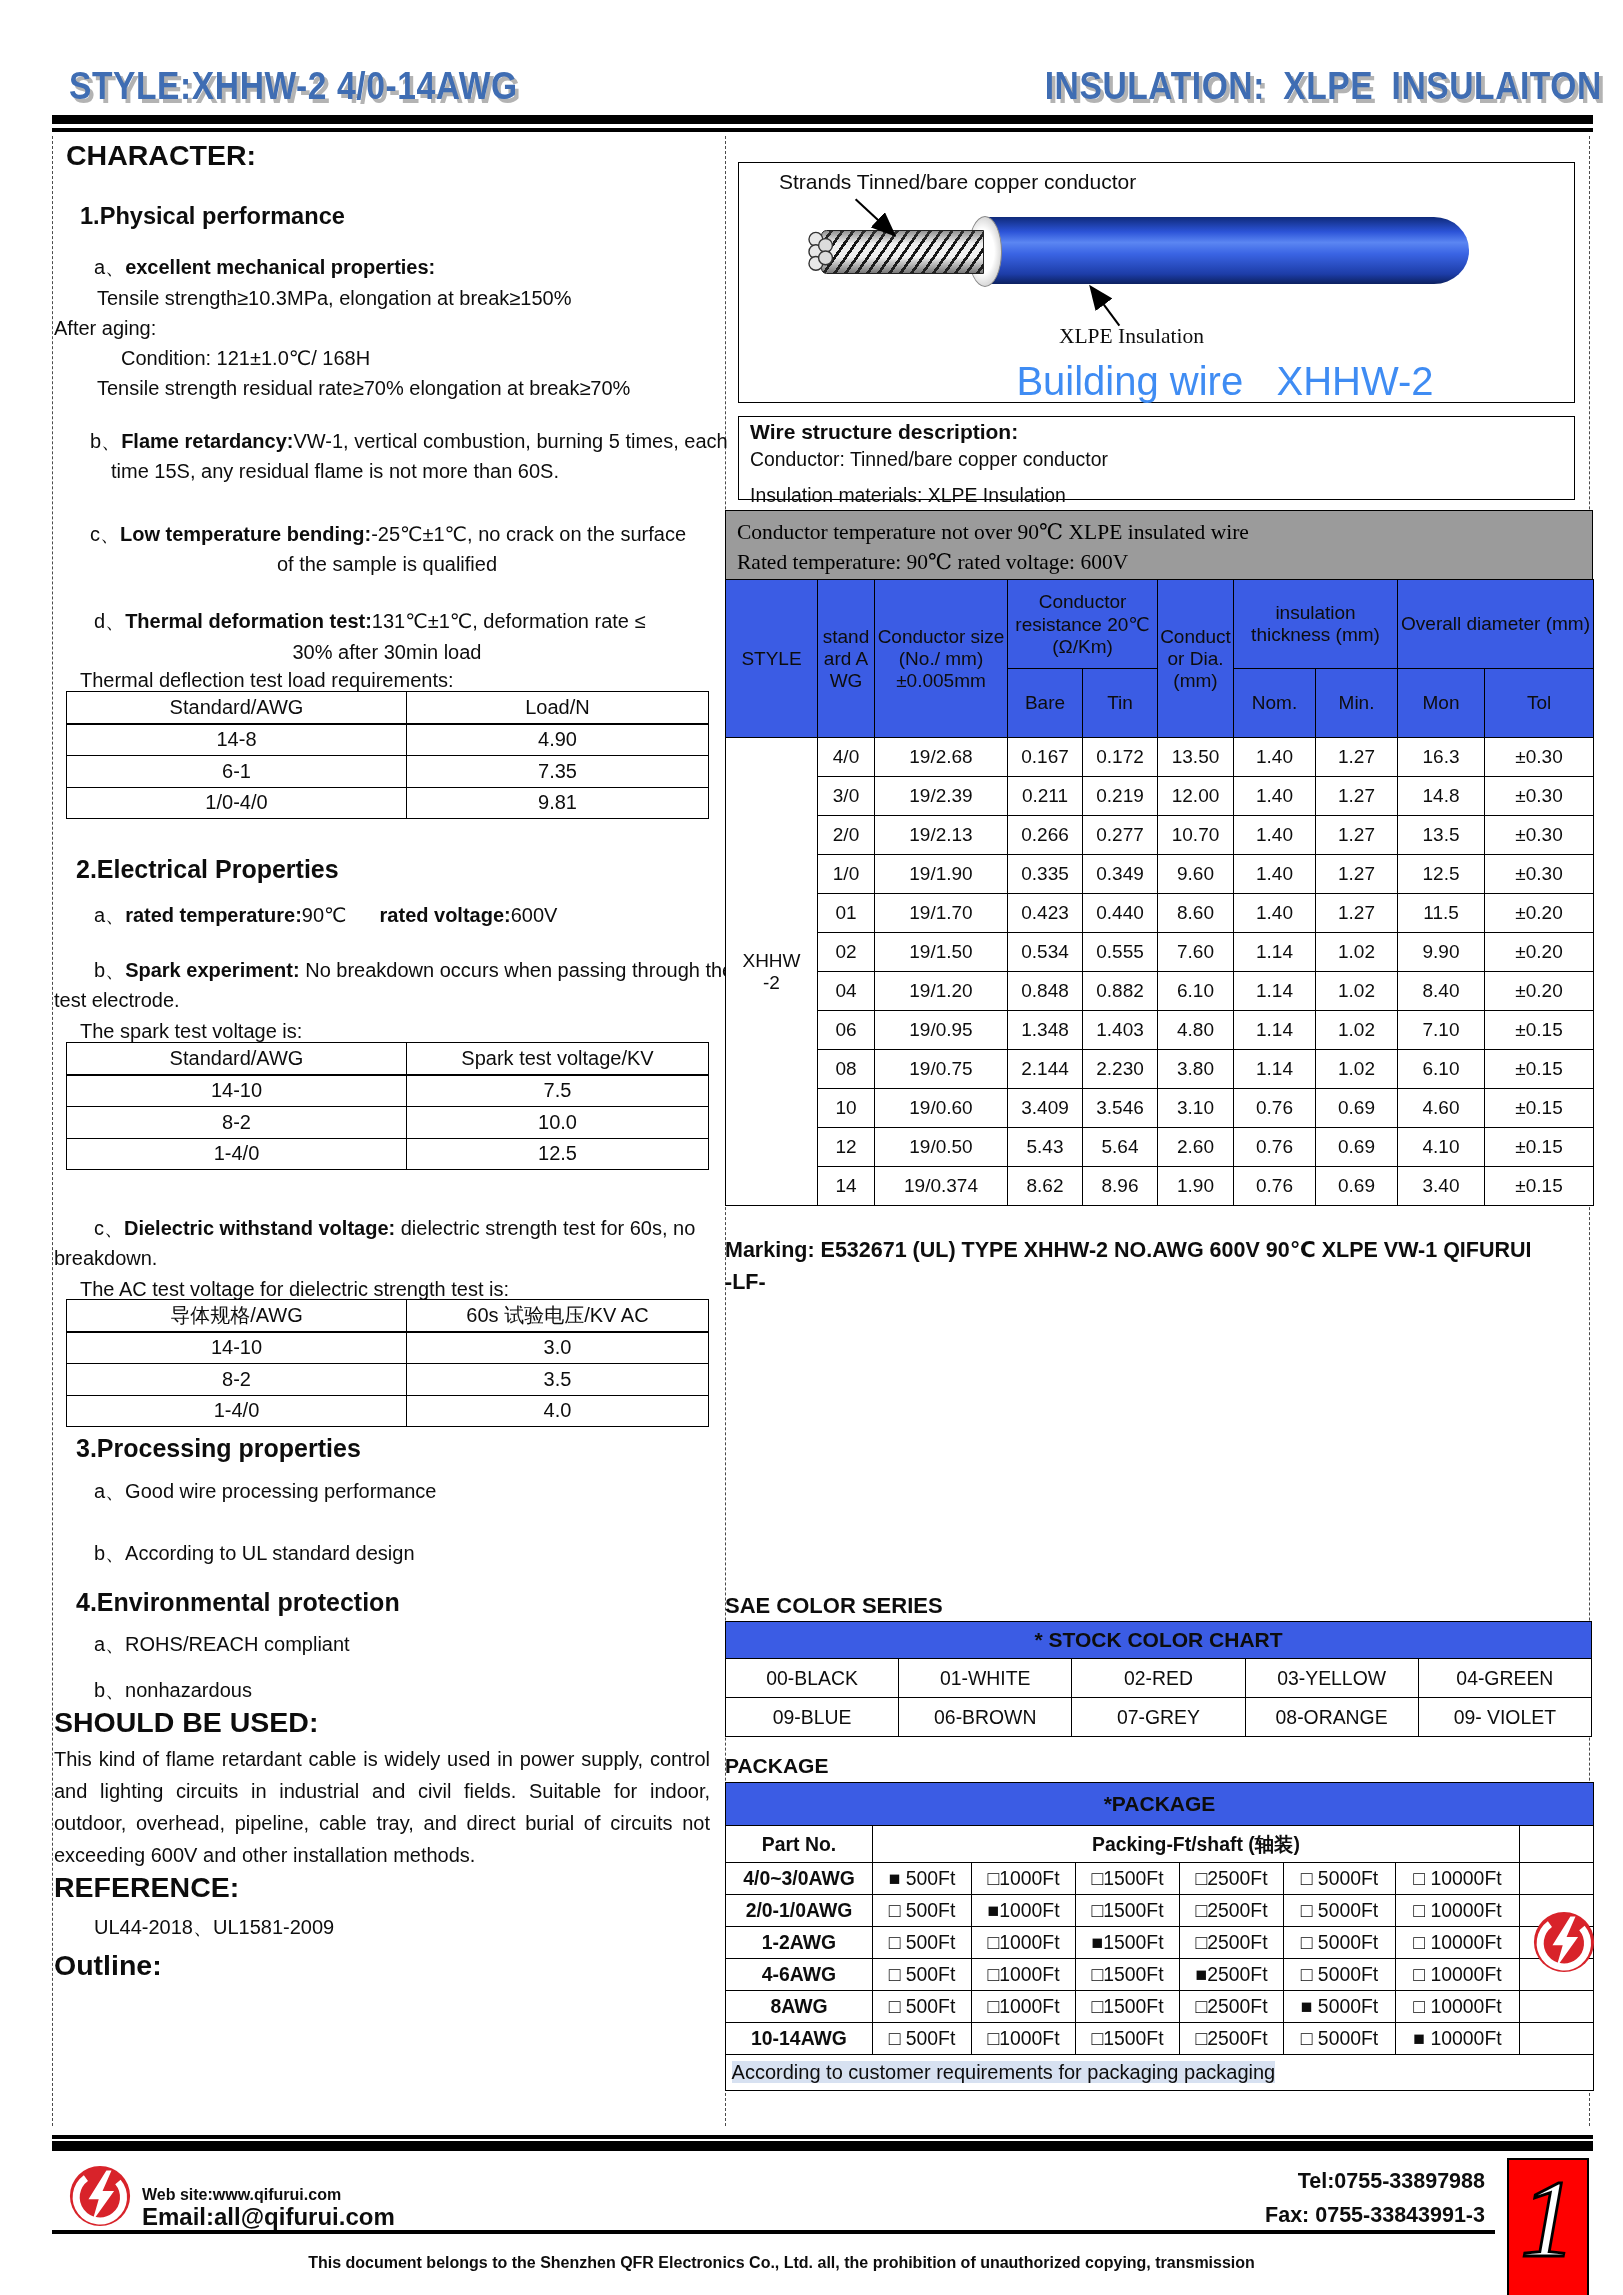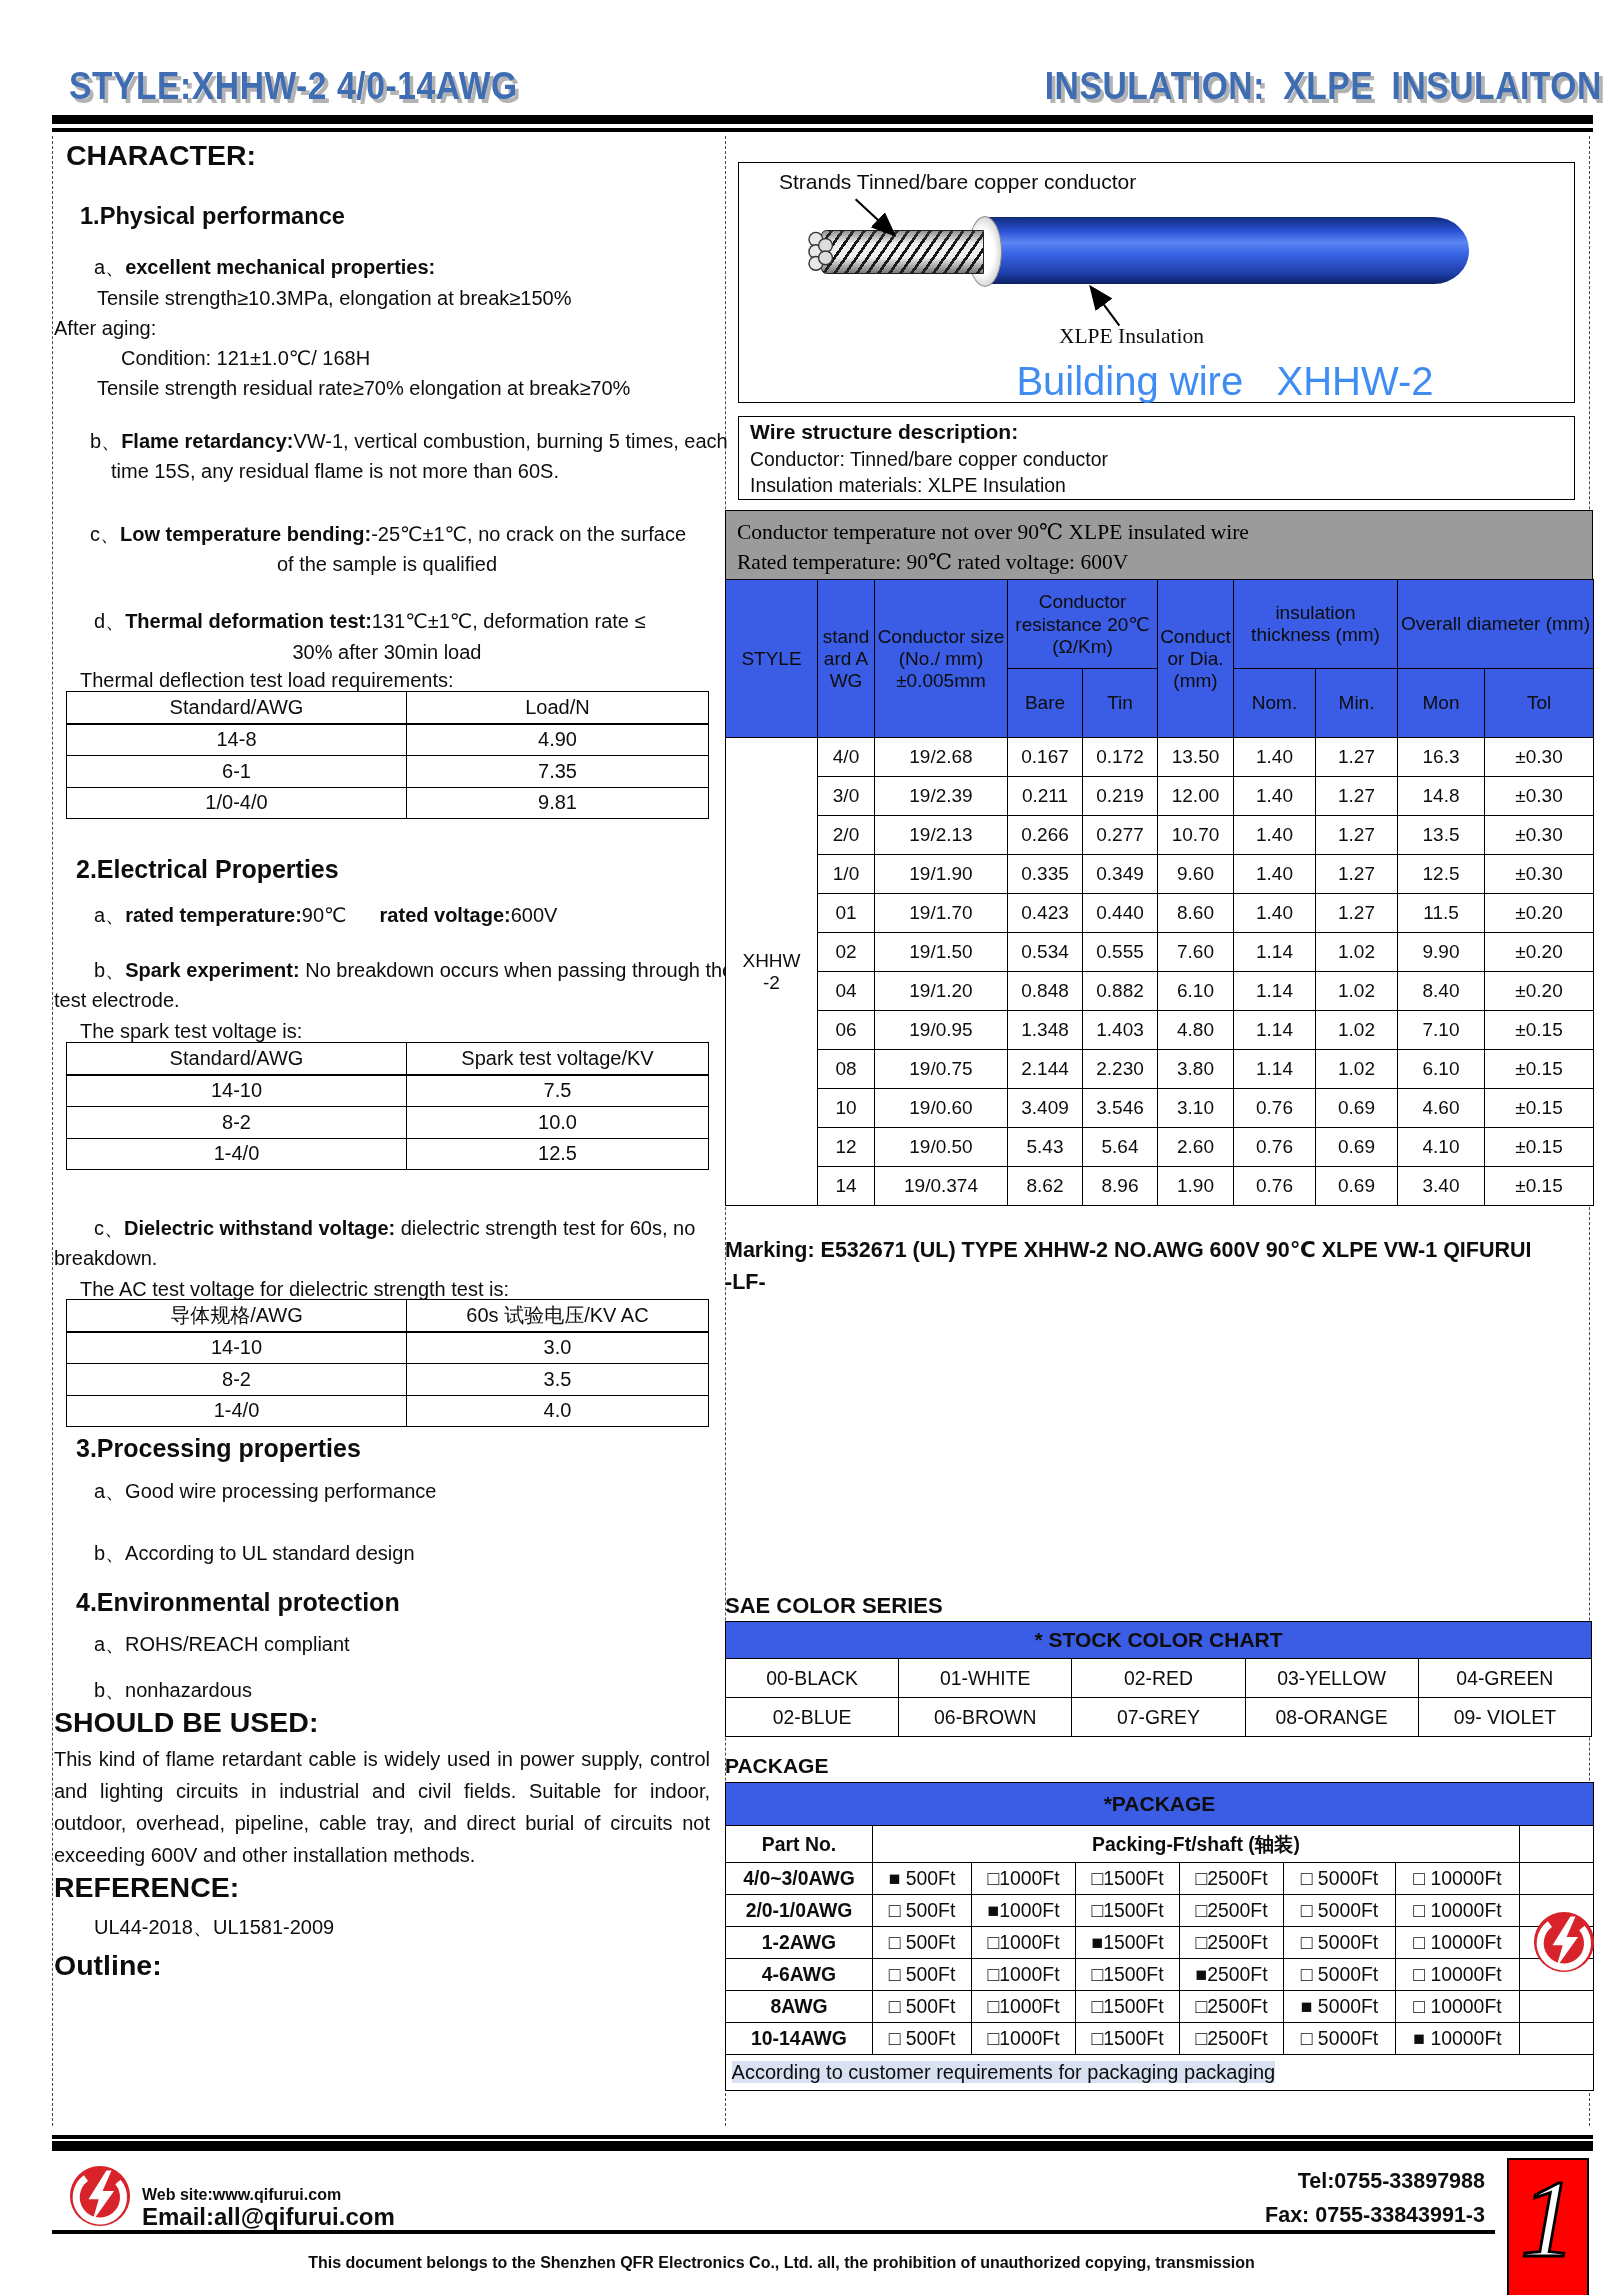--- a/index.html
+++ b/index.html
@@ -207,21 +207,21 @@
       <line x1="168" y1="52" x2="222" y2="102" stroke="#000" stroke-width="3" marker-end="url(#ah)"></line>
       <line x1="548" y1="234" x2="508" y2="180" stroke="#000" stroke-width="3" marker-end="url(#ah)"></line>
     </svg>
     <div class="abs serif ctr nw" style="left:278px;top:161px;width:229px;font-size:21.5px;">XLPE Insulation</div>
     <div class="abs ctr nw" style="left:146px;top:196px;width:680px;font-size:40px;color:#3f8cf3;white-space:pre;">Building wire   XHHW-2</div>
   </div>
 
   <div class="abs box" style="left:738px;top:416px;width:835px;height:82px;padding:0;">
     <div class="abs b nw" style="left:11px;top:2.8px;font-size:21px;">Wire structure description:</div>
     <div class="abs nw" style="left:11px;top:30.5px;font-size:19.4px;">Conductor: Tinned/bare copper conductor</div>
-    <div class="abs nw" style="left:11px;top:57px;font-size:19.4px;">Insulation materials: XLPE Insulation</div>
+    <div class="abs nw" style="left:11px;top:67px;font-size:19.4px;">Insulation materials: XLPE Insulation</div>
   </div>
 
   <div class="abs grayband" style="left:725px;top:510px;width:855px;height:64px;">
     <div class="nw">Conductor temperature not over 90℃  XLPE insulated wire</div>
     <div class="nw">Rated temperature: 90℃      rated voltage: 600V</div>
   </div>
 
   <table class="abs spec" style="left:725px;top:579px;width:867px;">
     <colgroup>
       <col style="width:92px">
@@ -409,21 +409,21 @@
           <th colspan="5" class="bluecell b" style="height:36px;font-size:21px;">* STOCK COLOR CHART</th>
         </tr>
     <tr style="height:39px;">
       <td>00-BLACK</td>
           <td>01-WHITE</td>
           <td>02-RED</td>
           <td>03-YELLOW</td>
           <td>04-GREEN</td>
         </tr>
     <tr style="height:39px;">
-      <td>02-BLUE</td>
+      <td>09-BLUE</td>
           <td>06-BROWN</td>
           <td>07-GREY</td>
           <td>08-ORANGE</td>
           <td>09- VIOLET</td>
         </tr>
   </tbody>
     </table>
 
   <div class="abs b nw" style="left:725px;top:1754px;font-size:21px;">PACKAGE</div>
   <table class="abs ptab" style="left:725px;top:1782px;width:867px;padding-left:40px;">

